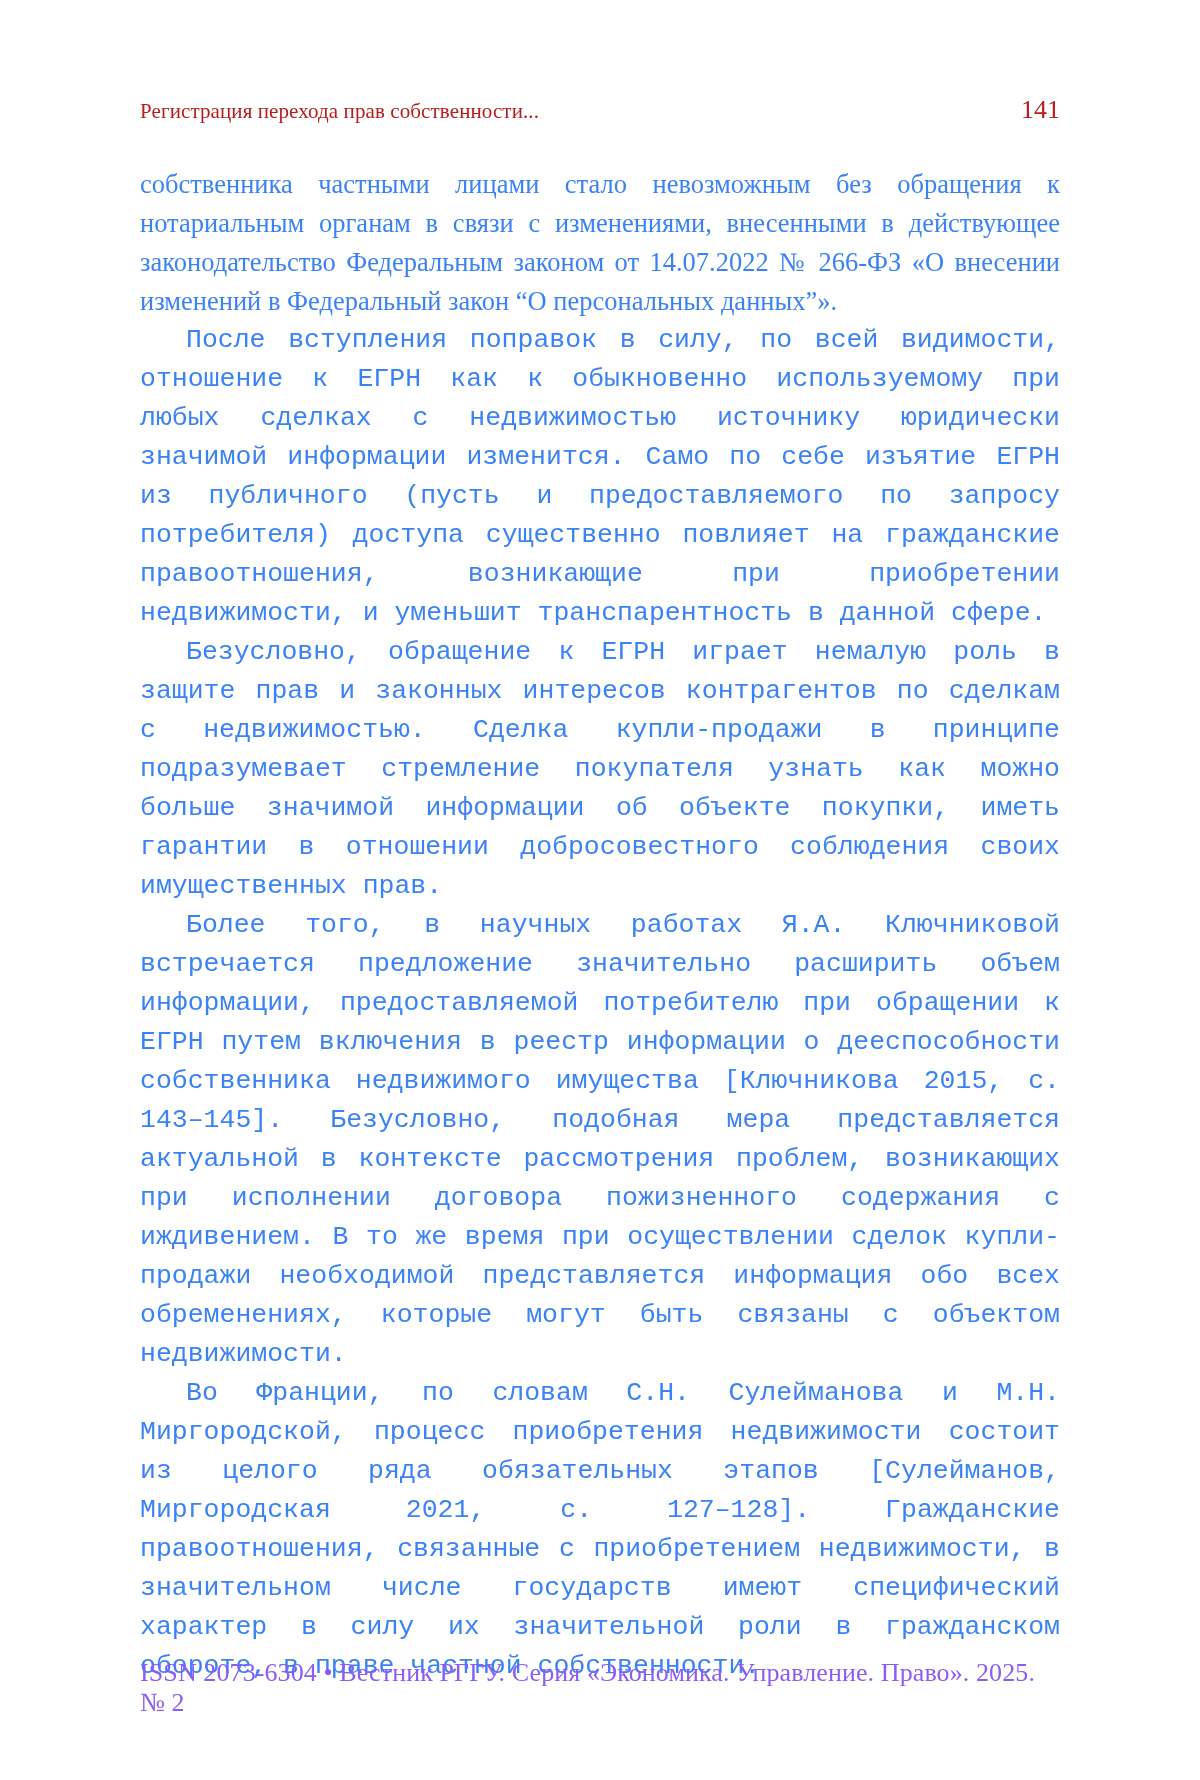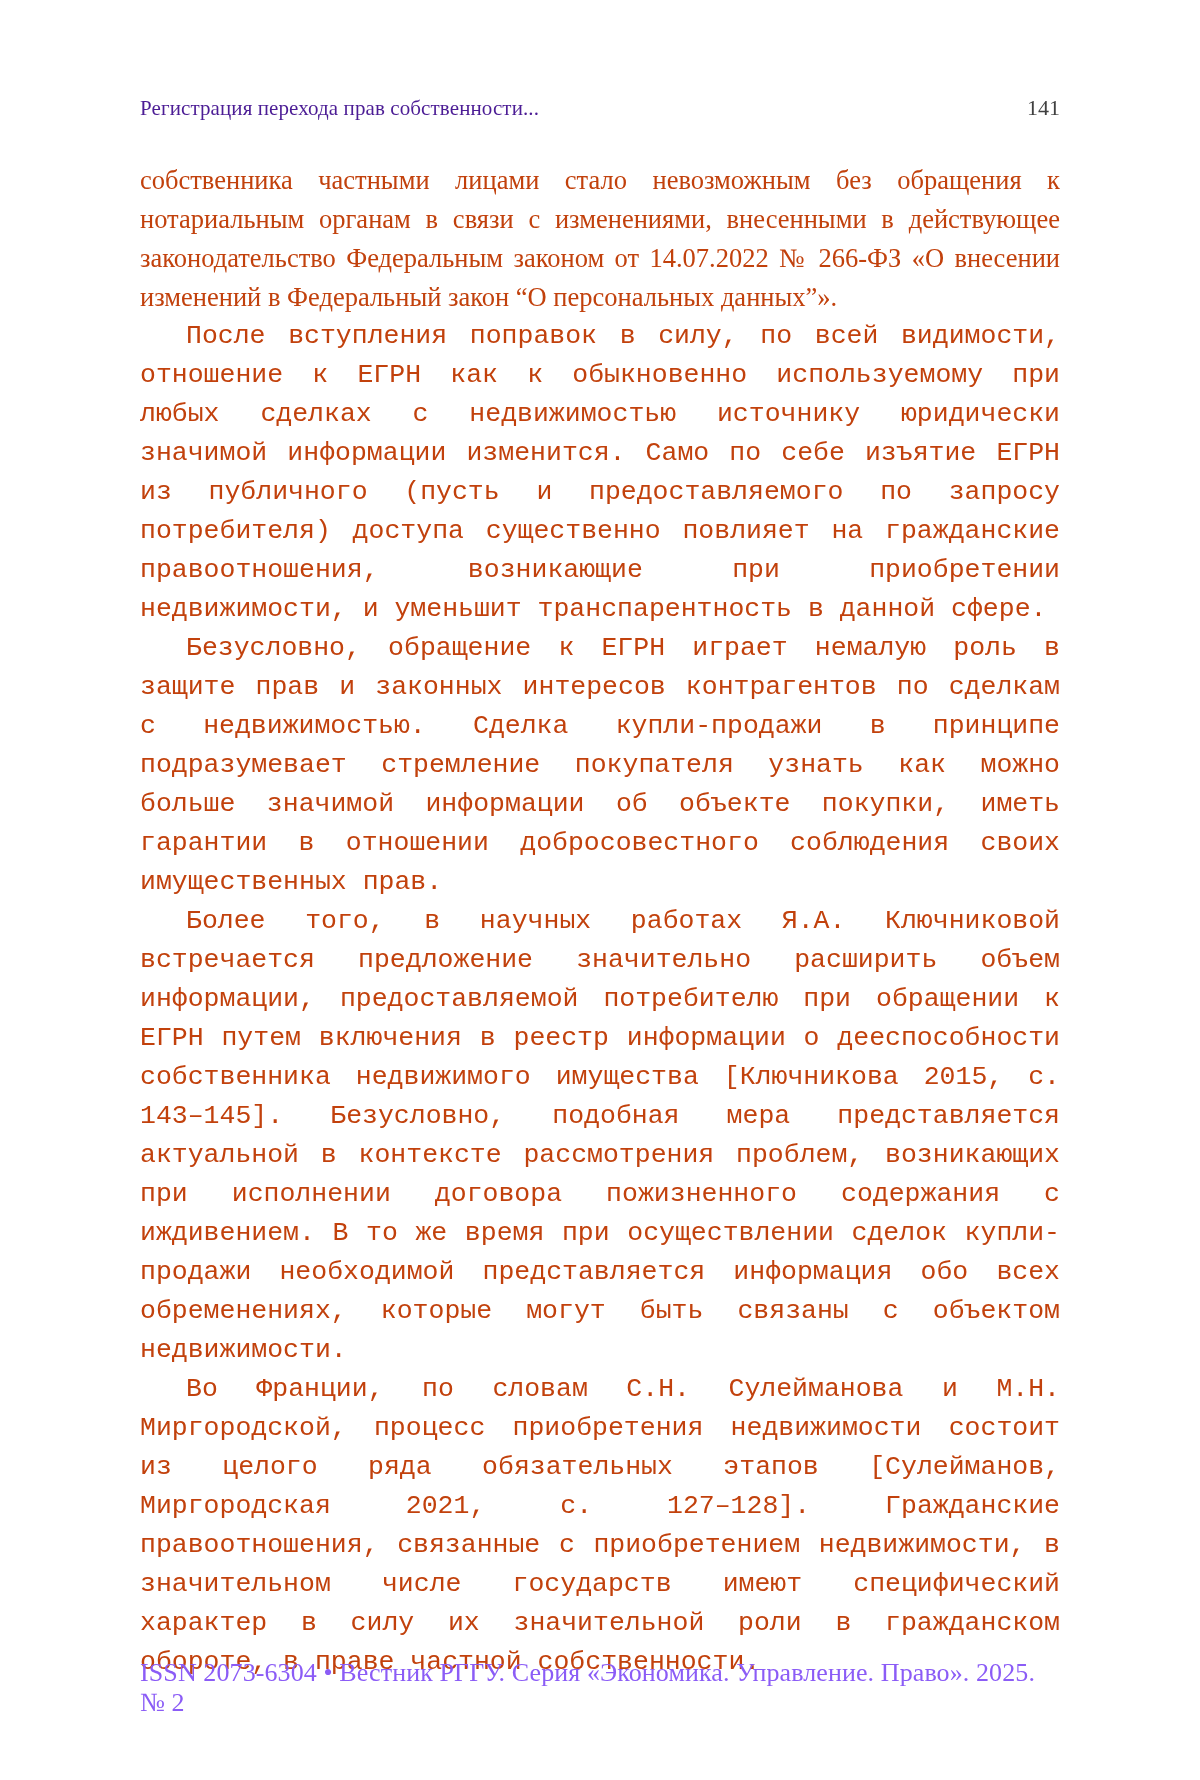--- a/index.html
+++ b/index.html
@@ -22,34 +22,34 @@
   }
   .running-head {
     display: flex;
     align-items: baseline;
     justify-content: space-between;
     margin-bottom: 40px;
   }
   .running-head .rh-title {
     font-size: 21px;
     letter-spacing: 0.1px;
-    color: #4c1d95;
+    color: #b91c1c;
   }
   .running-head .rh-page {
-    font-size: 22px;
-    color: #404040;
+    font-size: 26px;
+    color: #b91c1c;
     margin-left: 40px;
   }
   .body-text {
     font-size: 26.5px;
     line-height: 39px;
     text-align: justify;
     text-justify: inter-word;
     hyphens: manual;
-    color: #c2410c;
+    color: #3b82f6;
   }
   .body-text p {
     margin: 0;
   }
   .body-text p.indent {
     text-indent: 46px;
     font-family: Liberation Mono, monospace;
   }
   .footer {
     position: absolute;

